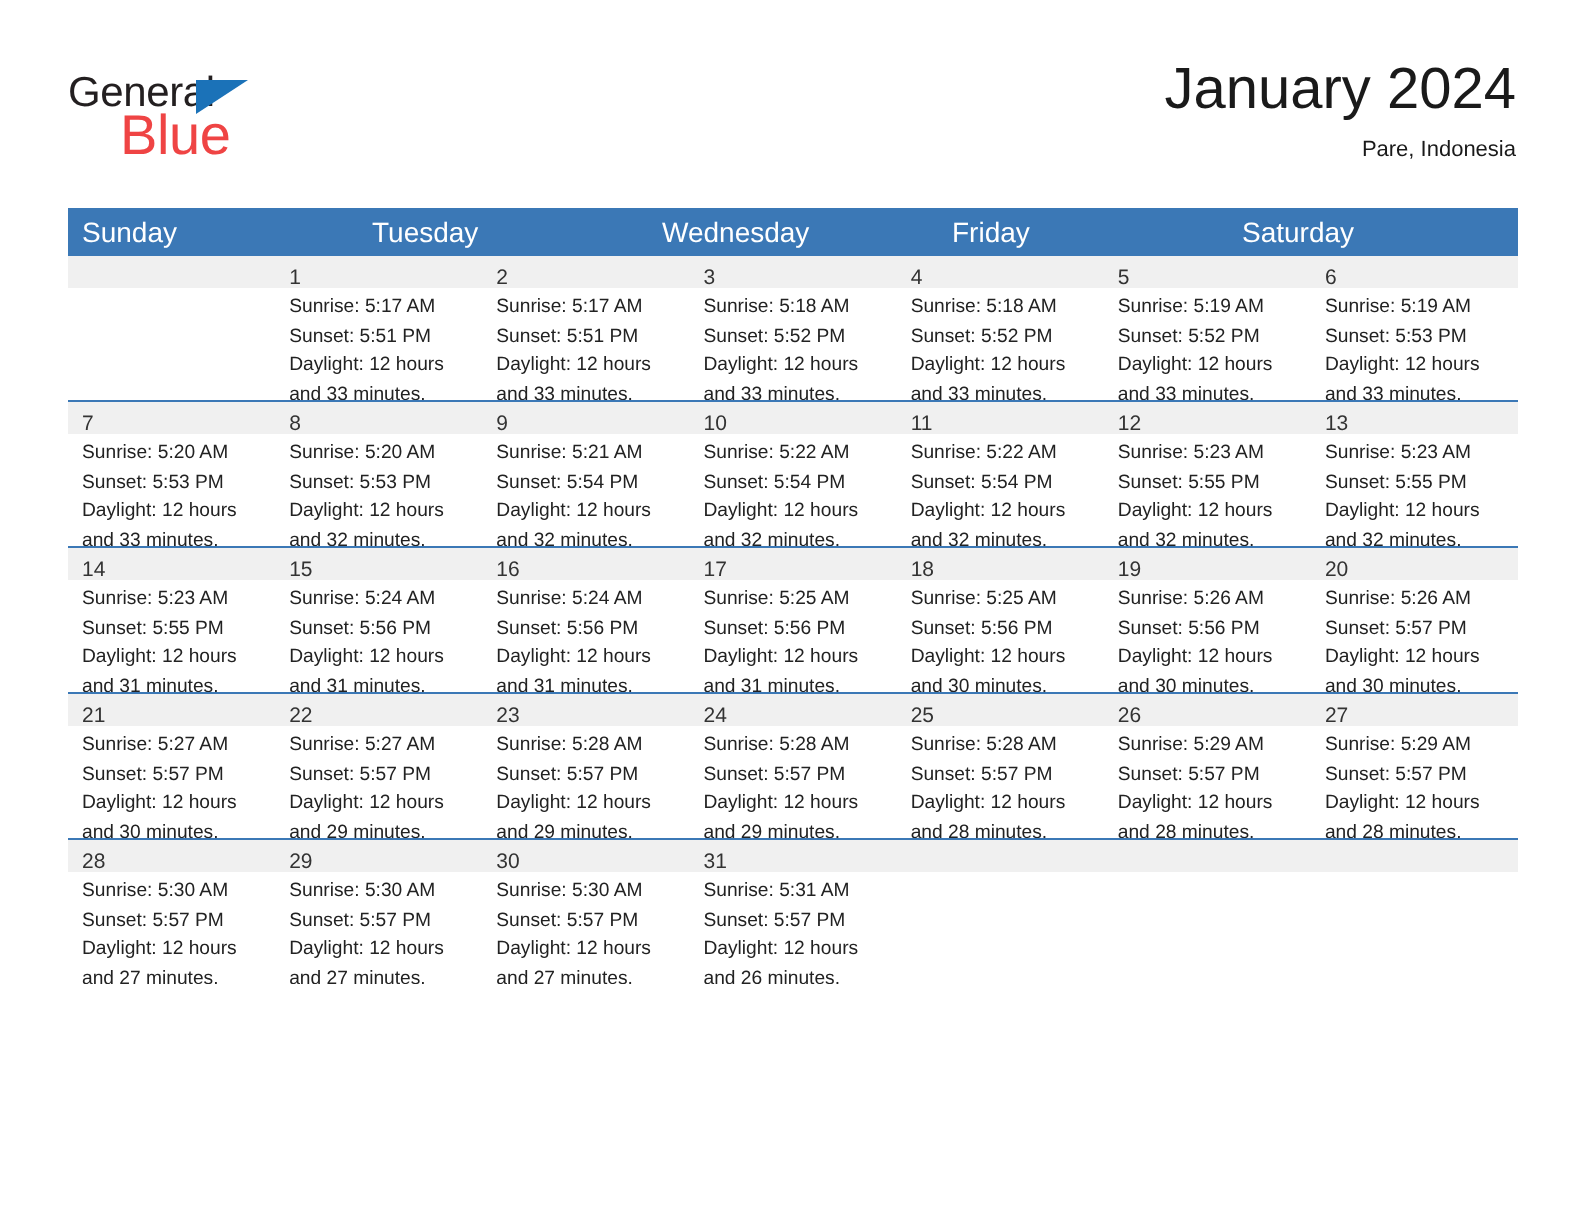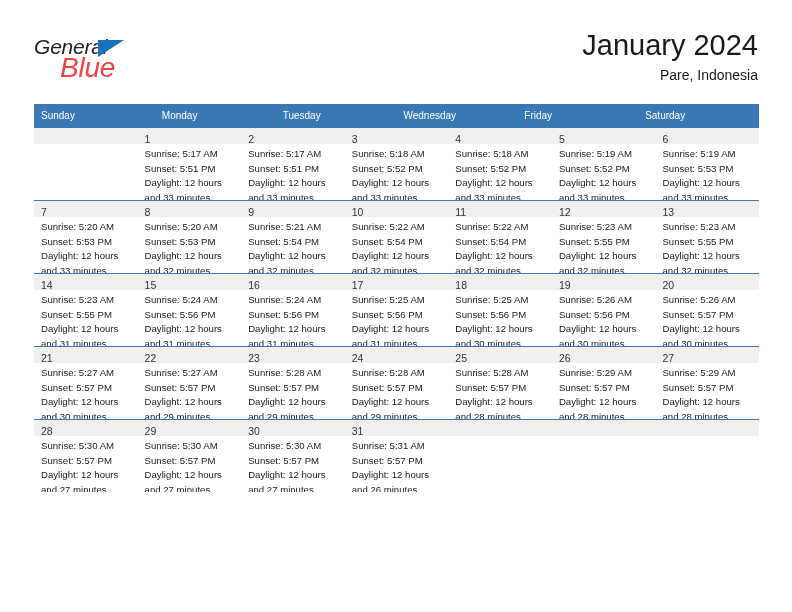--- a/index.html
+++ b/index.html
@@ -23,21 +23,20 @@
     left: 0; top: 0;
     width: 792px;
     height: 100px;
   }
   .logo {
     position: absolute;
     left: 34px;
     top: 36px;
     width: 120px;
     height: 46px;
-    font-style: italic;
   }
   .logo-general {
     position: absolute;
     left: 0; top: 0;
     font-size: 21px;
     color: #231f20;
     letter-spacing: -0.2px;
     line-height: 22px;
   }
   .logo-triangle {
@@ -64,21 +63,21 @@
     text-align: right;
   }
   .cal-title {
     font-size: 29px;
     color: #1a1a1a;
     font-weight: normal;
     line-height: 30px;
     white-space: nowrap;
   }
   .cal-subtitle {
-    font-size: 14px;
+    font-size: 11px;
     color: #1a1a1a;
     line-height: 20px;
     margin-top: 5px;
     white-space: nowrap;
   }
 
   
   .calendar {
     position: absolute;
     left: 34px;
@@ -86,21 +85,21 @@
     width: 725px;
   }
   .dow-row {
     display: flex;
     width: 100%;
     background: #3b78b6;
   }
   .dow-cell {
     flex: 1 1 0;
     padding: 5px 0 5px 7px;
-    font-size: 10px;
+    font-size: 14px;
     color: #ffffff;
     line-height: 14px;
     white-space: nowrap;
     overflow: hidden;
   }
   .week {
     width: 100%;
     border-top: 1px solid #3b78b6;
   }
   .week:first-of-type { border-top: none; }
@@ -151,21 +150,20 @@
     <div class="title-block">
       <div class="cal-title">January 2024</div>
       <div class="cal-subtitle">Pare, Indonesia</div>
     </div>
 
   </div>
 
   <div class="calendar">
     <div class="dow-row" id="dow-row">
         <div class="dow-cell">Sunday</div>
-        <div class="dow-cell">Monday</div>
         <div class="dow-cell">Tuesday</div>
         <div class="dow-cell">Wednesday</div>
         <div class="dow-cell">Friday</div>
         <div class="dow-cell">Saturday</div>
       </div>
     <div id="weeks-container">
         <div class="week">
           <div class="week-row num-row">
             <div class="cell"></div>
             <div class="cell"><span class="daynum">1</span></div>

